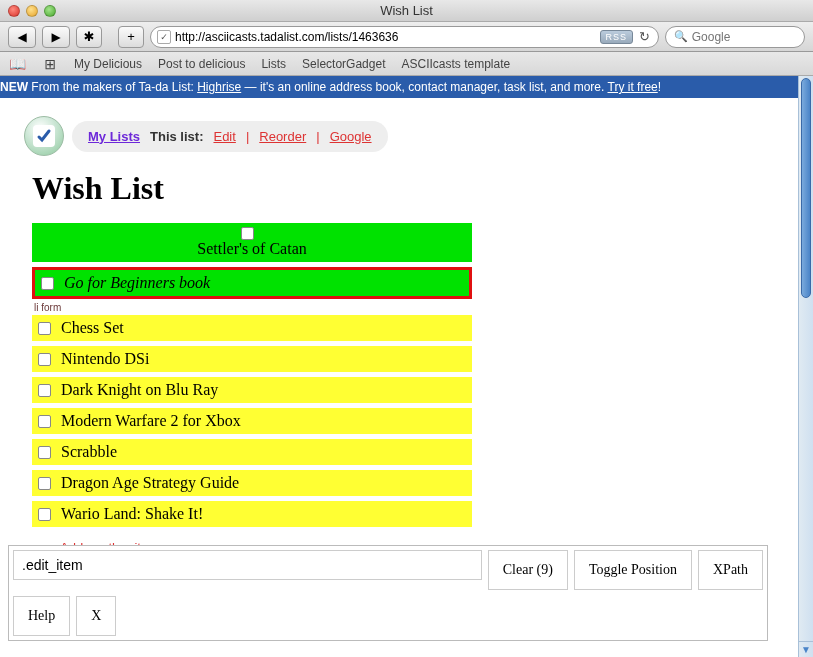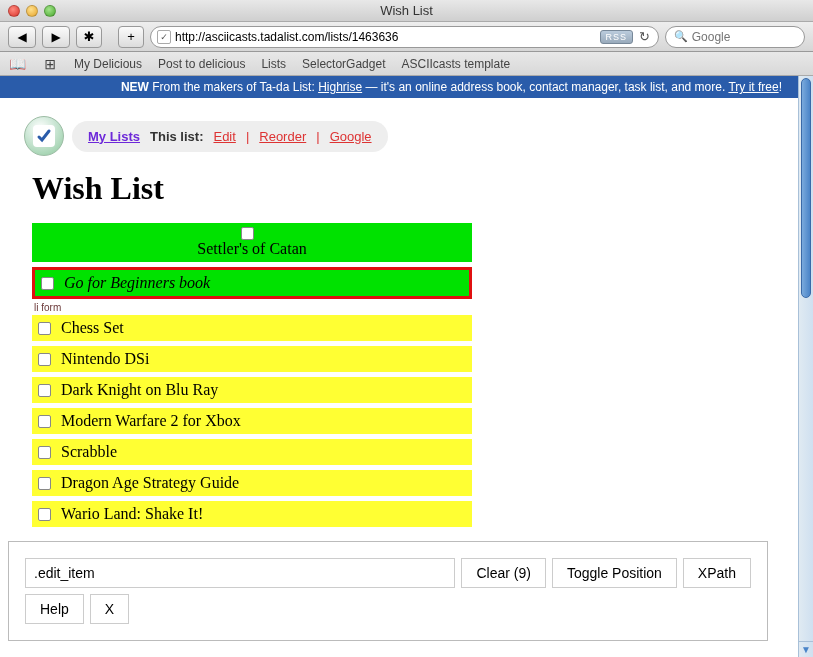--- a/index.html
+++ b/index.html
@@ -33,21 +33,21 @@
 .book-link { cursor: pointer; }
 
 
 .content-wrap { position: absolute; top: 76px; bottom: 0; left: 0; right: 0; display: flex; }
 .page { flex: 1; overflow: hidden; position: relative; }
 .scrollbar-gutter { width: 15px; background: linear-gradient(to right,#e0eaf2,#cfe0f0); border-left: 1px solid #a8c0d8; position: relative; }
 .scroll-thumb { position: absolute; top: 2px; left: 2px; right: 2px; height: 220px; border-radius: 7px; background: linear-gradient(to right,#7aaadc,#4a84c8); border: 1px solid #3a6aa8; }
 .scroll-down { position: absolute; bottom: 0; left: 0; right: 0; height: 16px; display:flex; align-items:center; justify-content:center; color:#4a84c8; font-size:10px; border-top:1px solid #a8c0d8; }
 
 
-.promo { background: #2a5caa; color: #fff; font-size: 12px; text-align: right; padding: 4px 16px; }
+.promo { background: #2a5caa; color: #fff; font-size: 12px; text-align: left; padding: 4px 0; }
 .promo .bold { font-weight: bold; }
 .promo a { color: #fff; text-decoration: underline; }
 
 
 .header-row { display: flex; align-items: center; margin: 18px 0 12px 24px; }
 .logo-circle { width: 40px; height: 40px; border-radius: 50%; background: radial-gradient(circle at 40% 30%, #fff, #cfe8d8 40%, #8cc89c); border: 1px solid #9cbca4; display: flex; align-items: center; justify-content: center; }
 .check-badge { width: 22px; height: 22px; background: #fff; border-radius: 4px; display:flex; align-items:center; justify-content:center; }
 .pill { background: #eee; border-radius: 20px; padding: 8px 16px; display: flex; align-items: center; gap: 10px; font-size: 13px; margin-left: 8px; }
 .pill a.mylists { color: #6d28d9; text-decoration: underline; font-weight: bold; }
 .pill .thislist { color: #333; font-weight: bold; }
@@ -62,24 +62,24 @@
 .item.y { background: #ffff33; }
 .item.g { background: #00e200; flex-direction: column; }
 .item.sel { border: 3px solid #e01010; background: #00e200; font-style: italic; }
 .cb { width: 13px; height: 13px; background: #fff; border: 1px solid #888; border-radius: 2px; flex-shrink: 0; margin-right: 10px; }
 .item-text { font-size: 16px; font-family: Georgia, serif; }
 .form-tag { font-size: 10px; color: #6a3838; margin: -2px 0 2px 2px; }
 .add-link { color: #d33; text-decoration: underline; font-size: 13px; margin-left: 28px; display: inline-block; margin-top: 8px; }
 hr.rule { border: none; border-top: 1px solid #000; margin: 36px 0 16px; width: 440px; }
 
 
-.sg-panel { position: absolute; bottom: 16px; left: 8px; right: 30px; background: #fff; border: 1px solid #bbb; padding: 16px; }
+.sg-panel { position: absolute; bottom: 16px; left: 8px; right: 30px; background: #fff; border: 1px solid #bbb; padding: 4px; }
 .sg-row { display: flex; gap: 6px; margin-bottom: 6px; }
 .sg-input { flex: 1; border: 1px solid #ccc; height: 30px; padding: 0 8px; font-size: 14px; }
-.sg-btn { border: 1px solid #ccc; background: #fff; height: 30px; padding: 0 14px; font-size: 14px; cursor: pointer; }
+.sg-btn { border: 1px solid #ccc; background: #fff; height: 40px; padding: 0 14px; font-size: 14px; cursor: pointer; font-family: Liberation Serif, serif; }
 </style>
 </head>
 <body>
 
 <div class="titlebar">
   <div class="traffic-lights">
     <div class="tl red"></div>
     <div class="tl yellow"></div>
     <div class="tl green"></div>
   </div>

